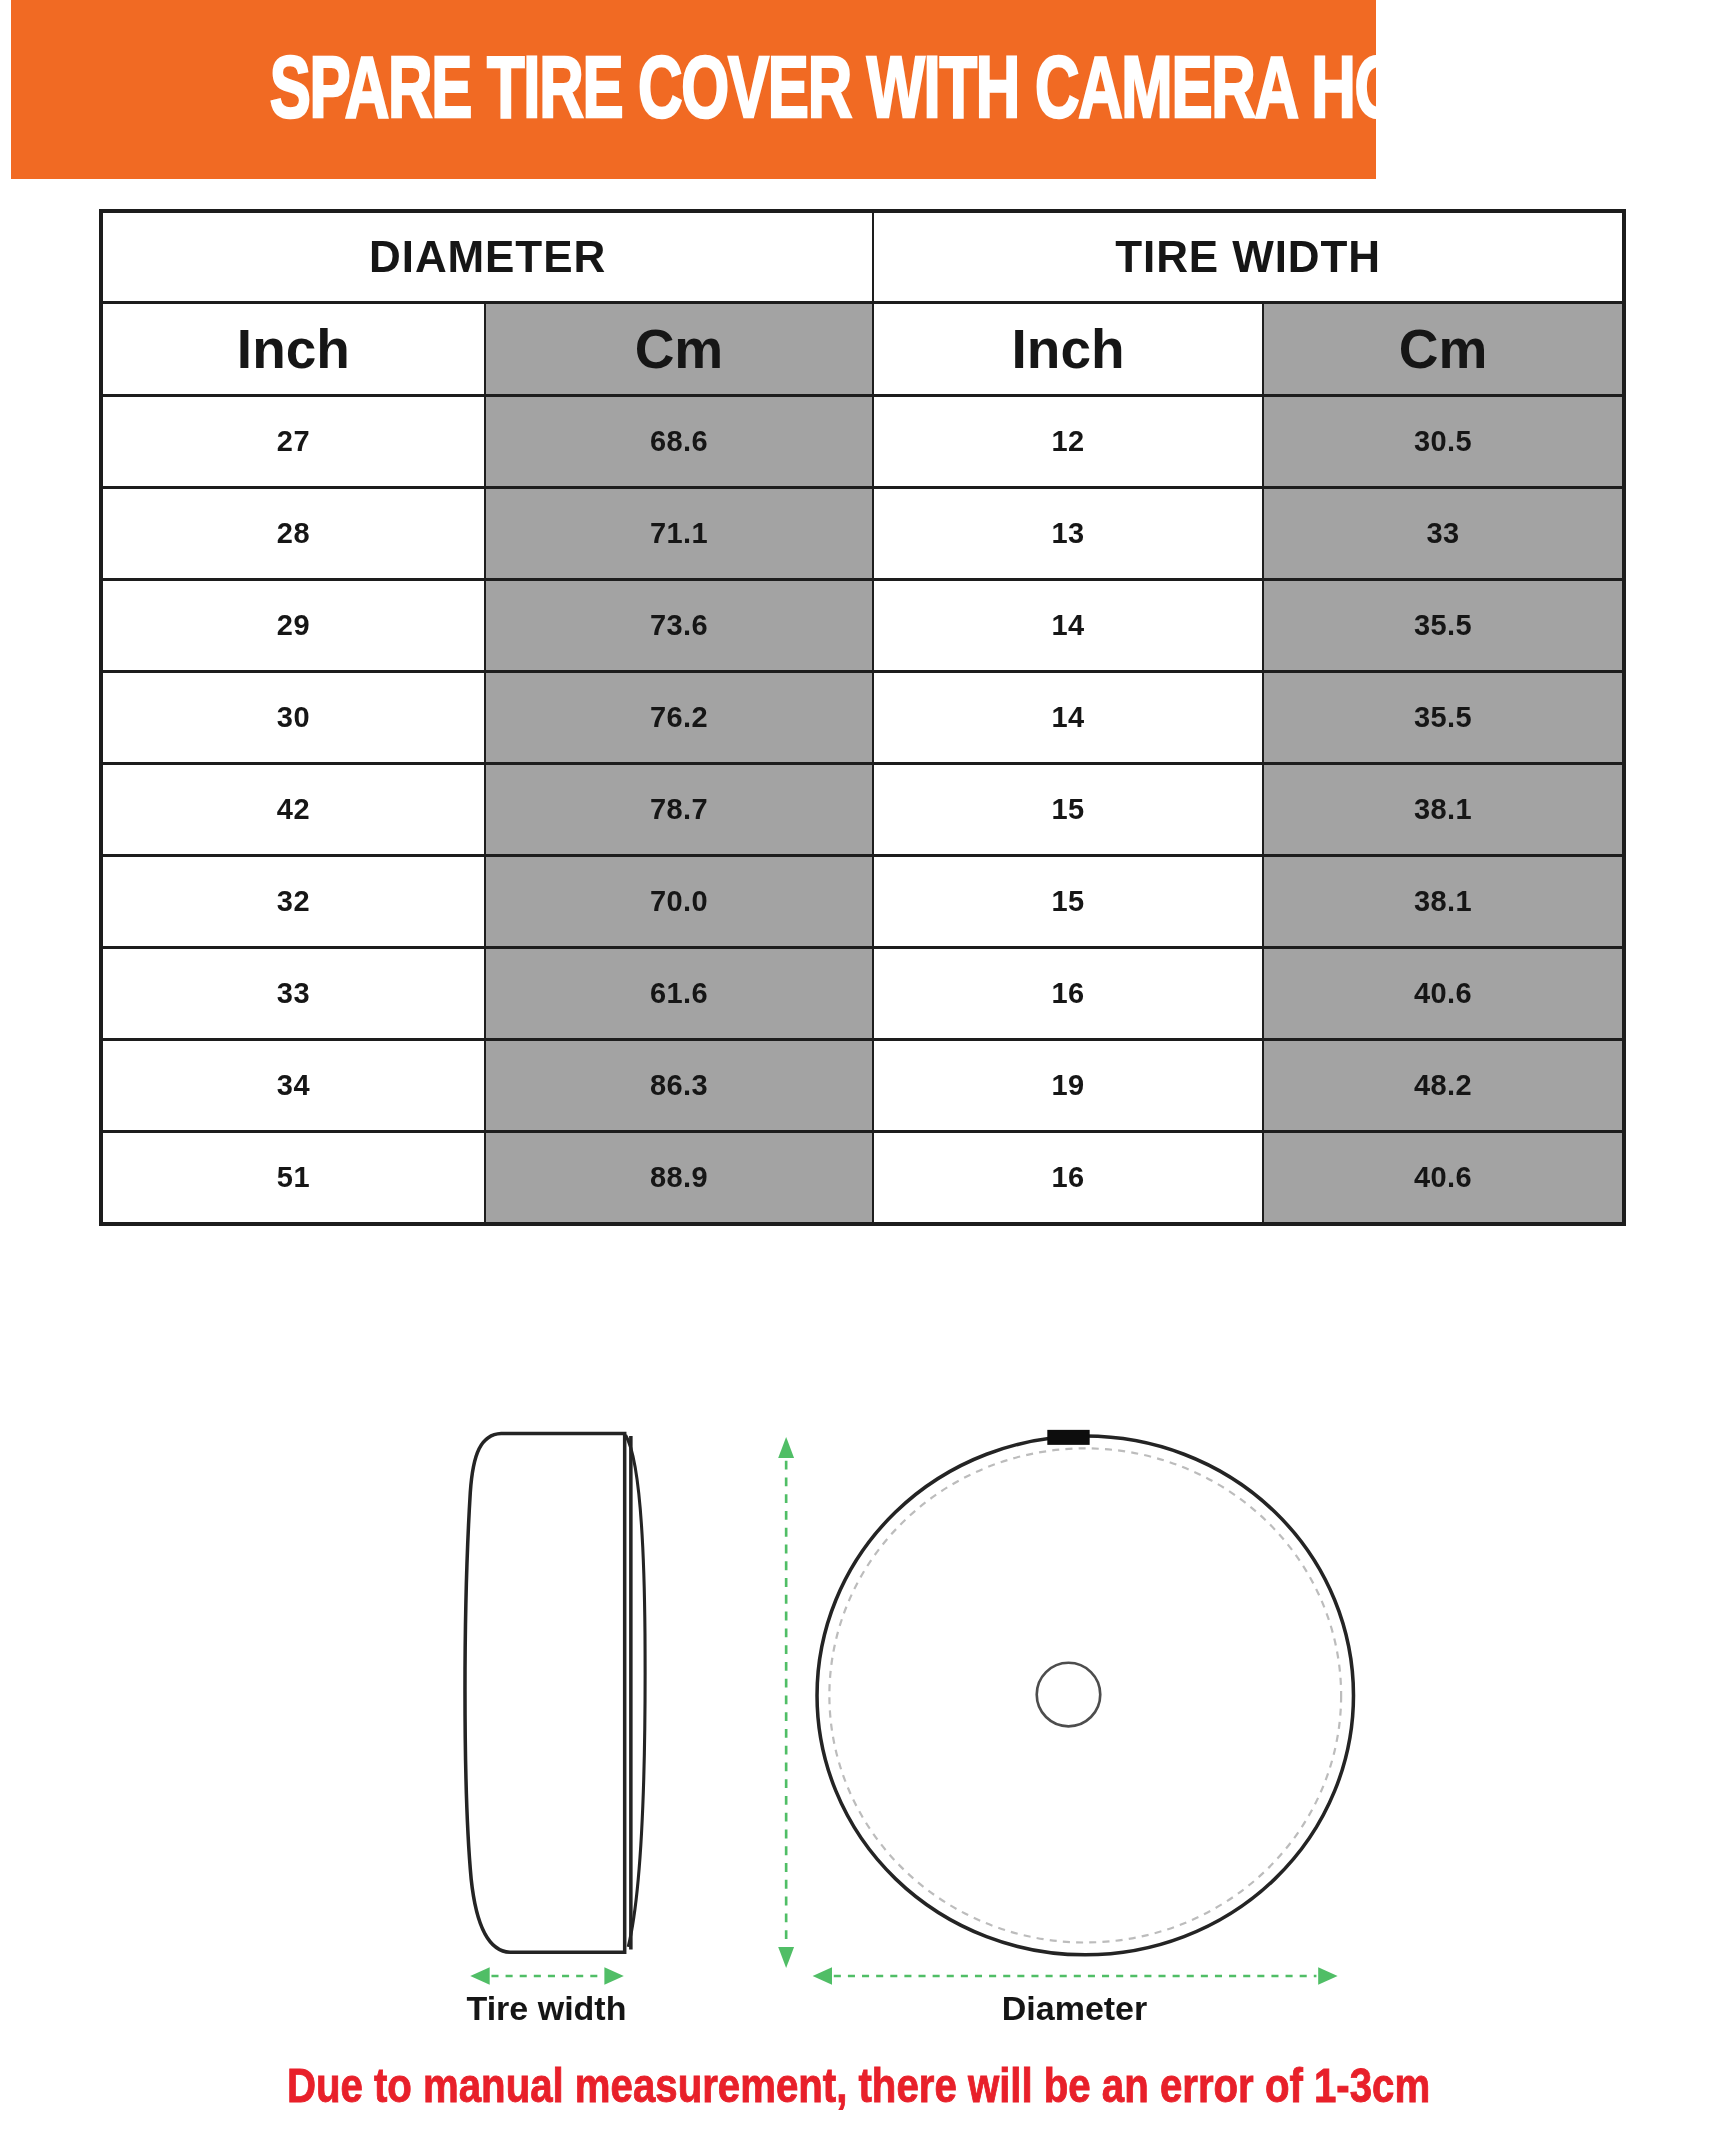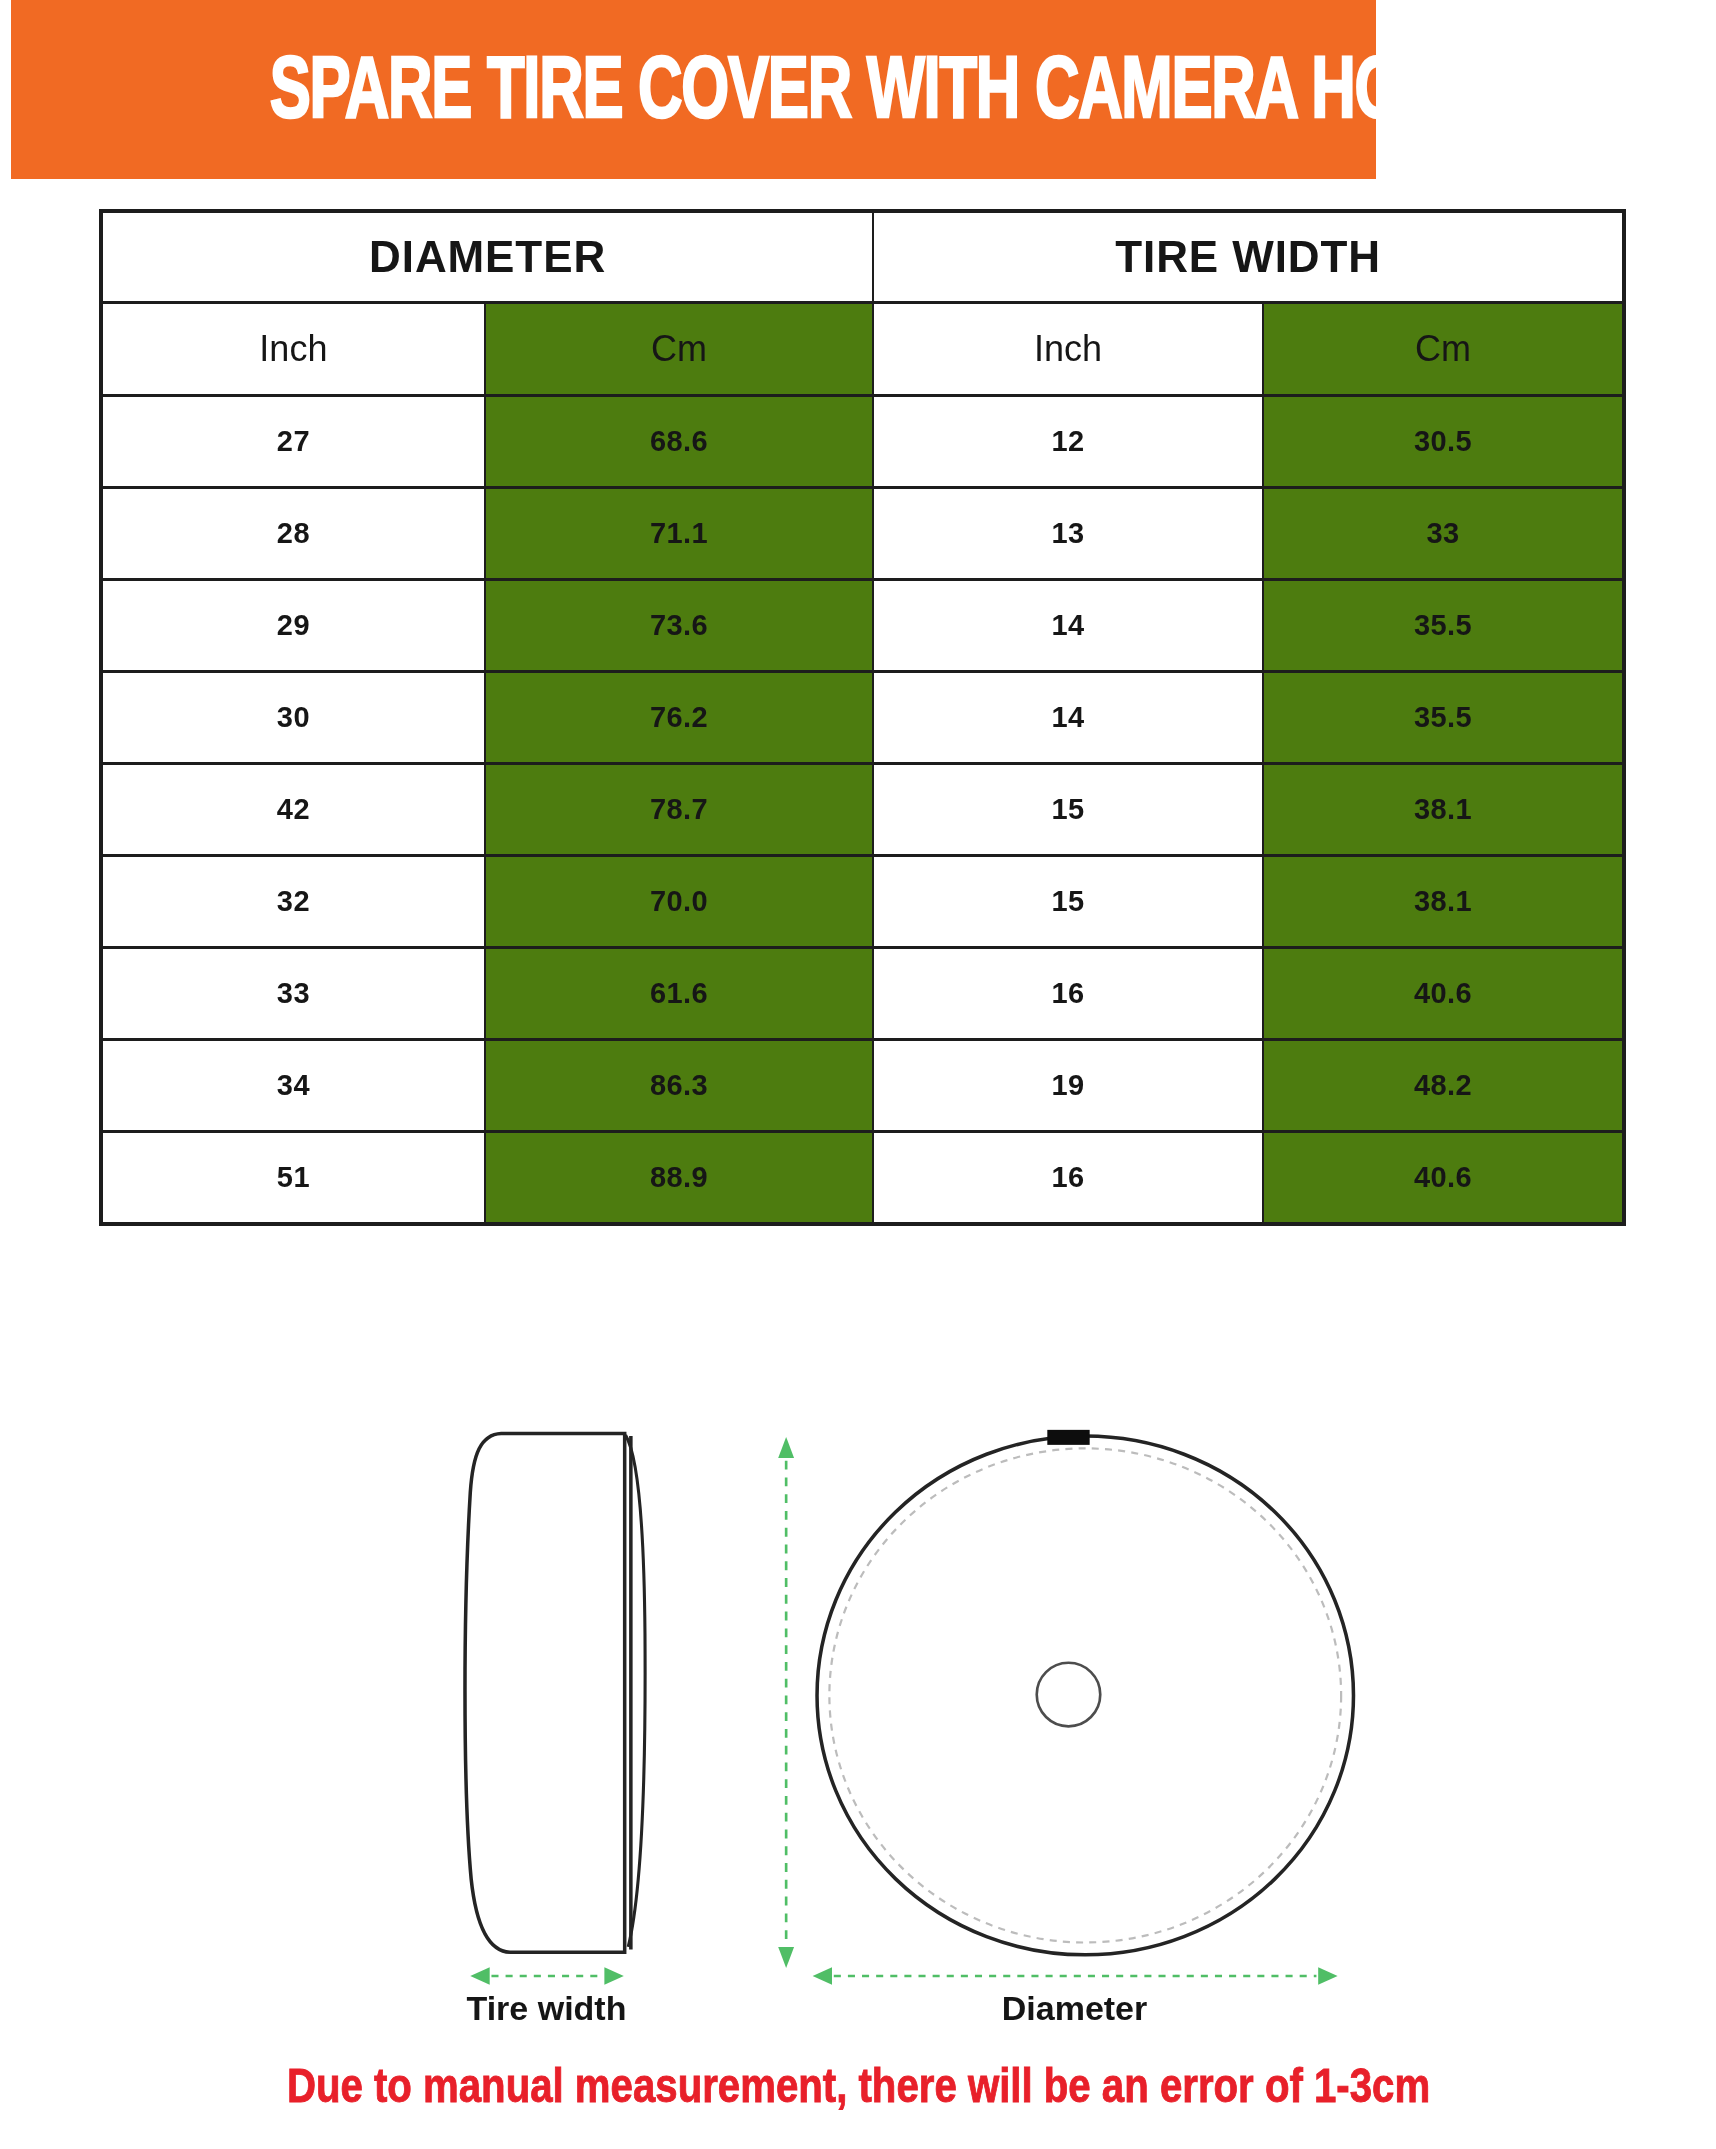--- a/index.html
+++ b/index.html
@@ -33,23 +33,23 @@
     border-style:solid;border-color:#1d1d1d;
     border-width:3.5px 2.6px;
     text-align:center;vertical-align:middle;
     color:#161616;padding:0;
   }
   .size-table col.c1{width:25.2%}
   .size-table col.c2{width:25.5%}
   .size-table col.c3{width:25.6%}
   .size-table col.c4{width:23.7%}
   .group-row th{height:88px;font-size:44px;font-weight:700;letter-spacing:0.9px;background:#ffffff;}
-  .sub-row th{height:90px;font-size:36px;font-weight:400;}
+  .sub-row th{height:90px;font-size:55px;font-weight:700;}
   .size-table tbody td{height:89px;font-size:29px;font-weight:600;letter-spacing:0.4px;}
-  .size-table .cm{background:#4d7c0f;}
+  .size-table .cm{background:#a3a3a3;}
   
   .diagram-svg{position:absolute;left:0;top:1376px;width:1717px;height:773px;}
   .diag-label{
     position:absolute;width:229px;text-align:center;
     font-size:34px;font-weight:700;color:#151515;line-height:1.1;
   }
   .label-tire-width{left:432px;top:1990px;}
   .label-diameter{left:960px;top:1990px;}
   
   .note{

